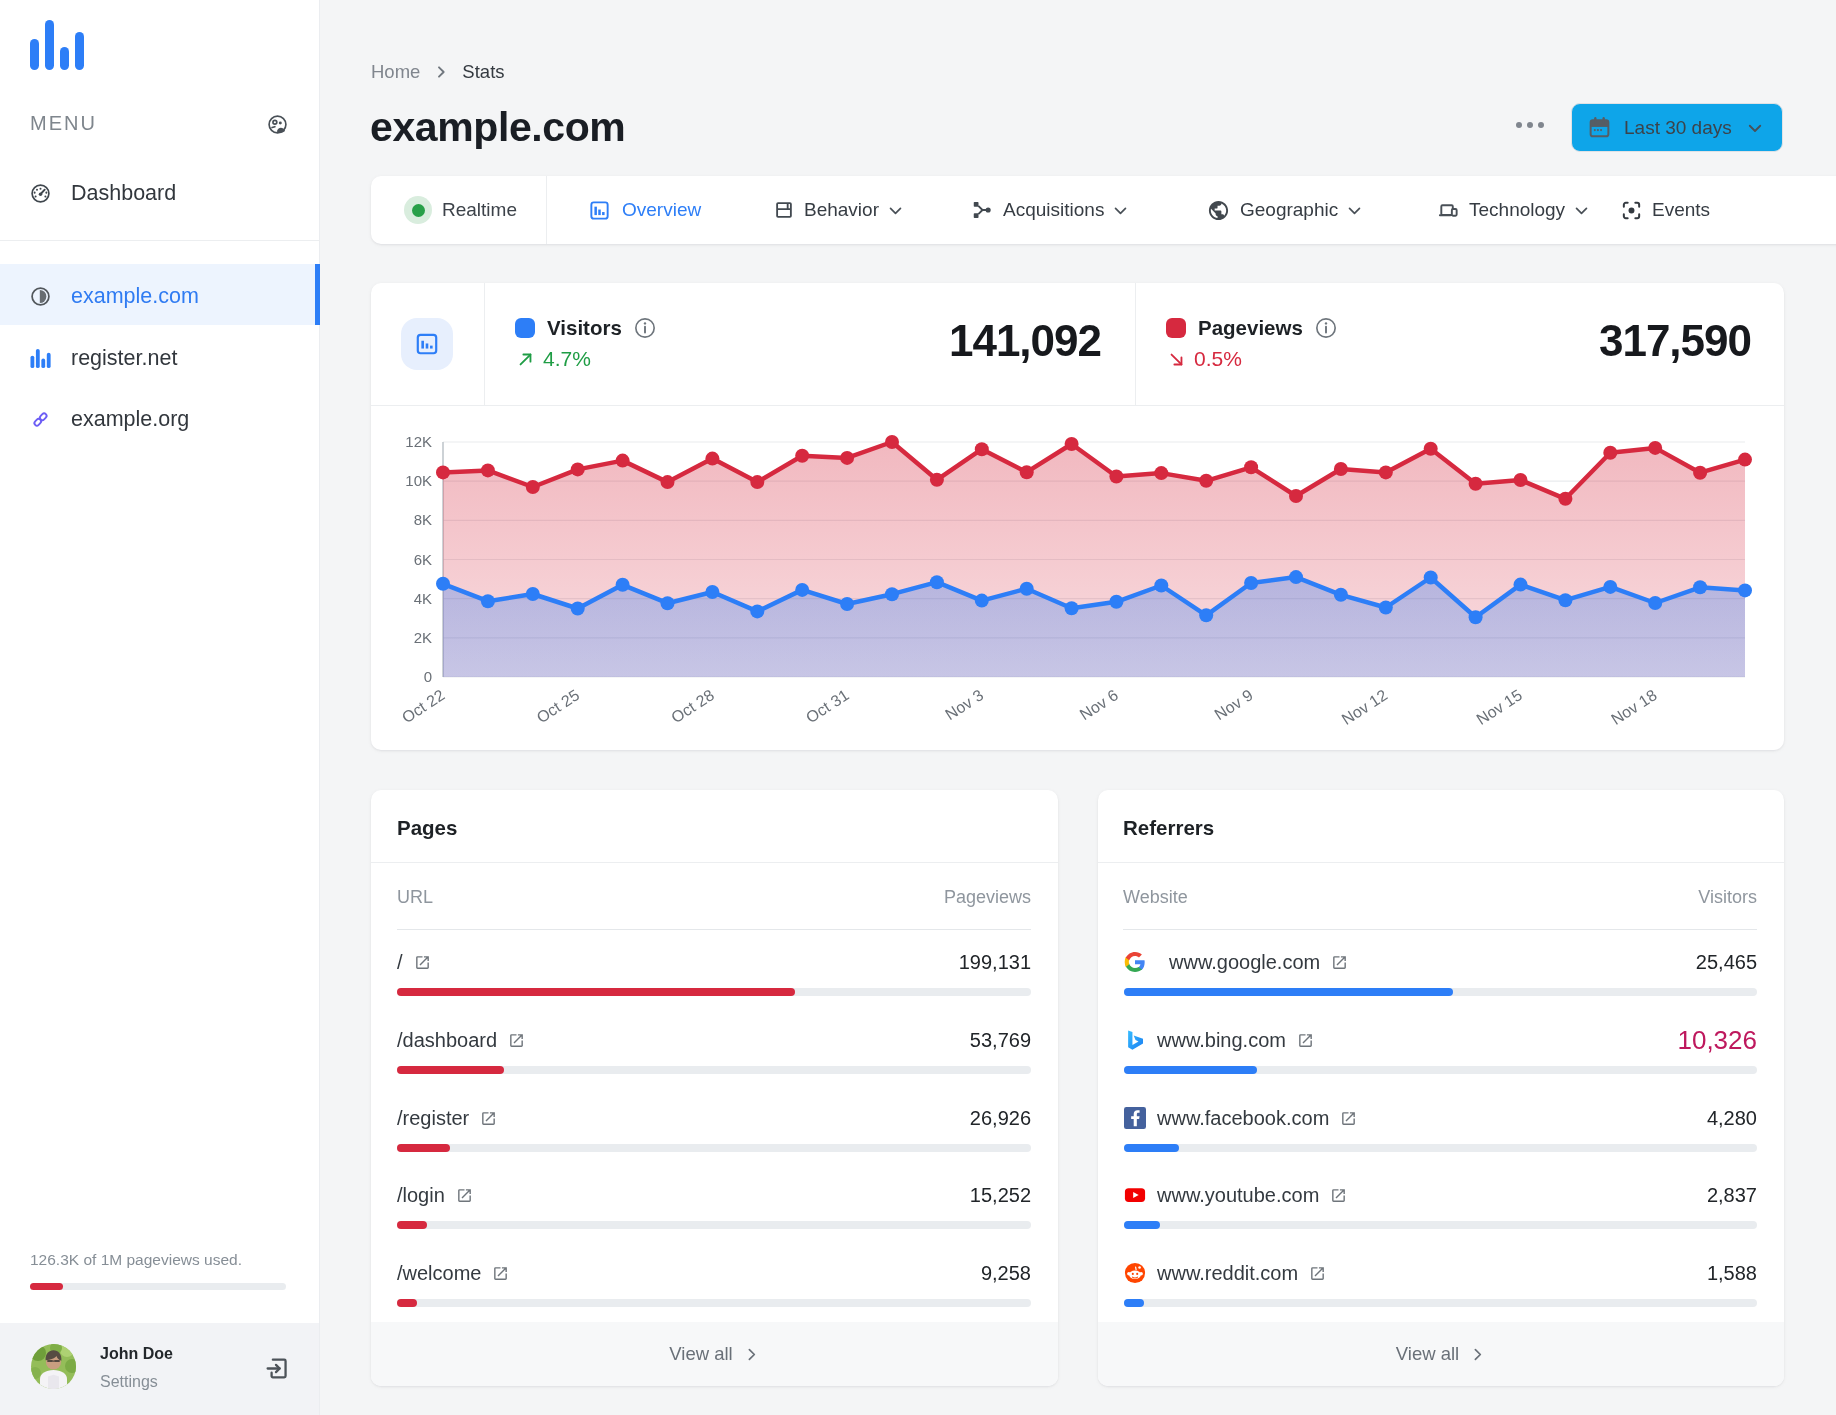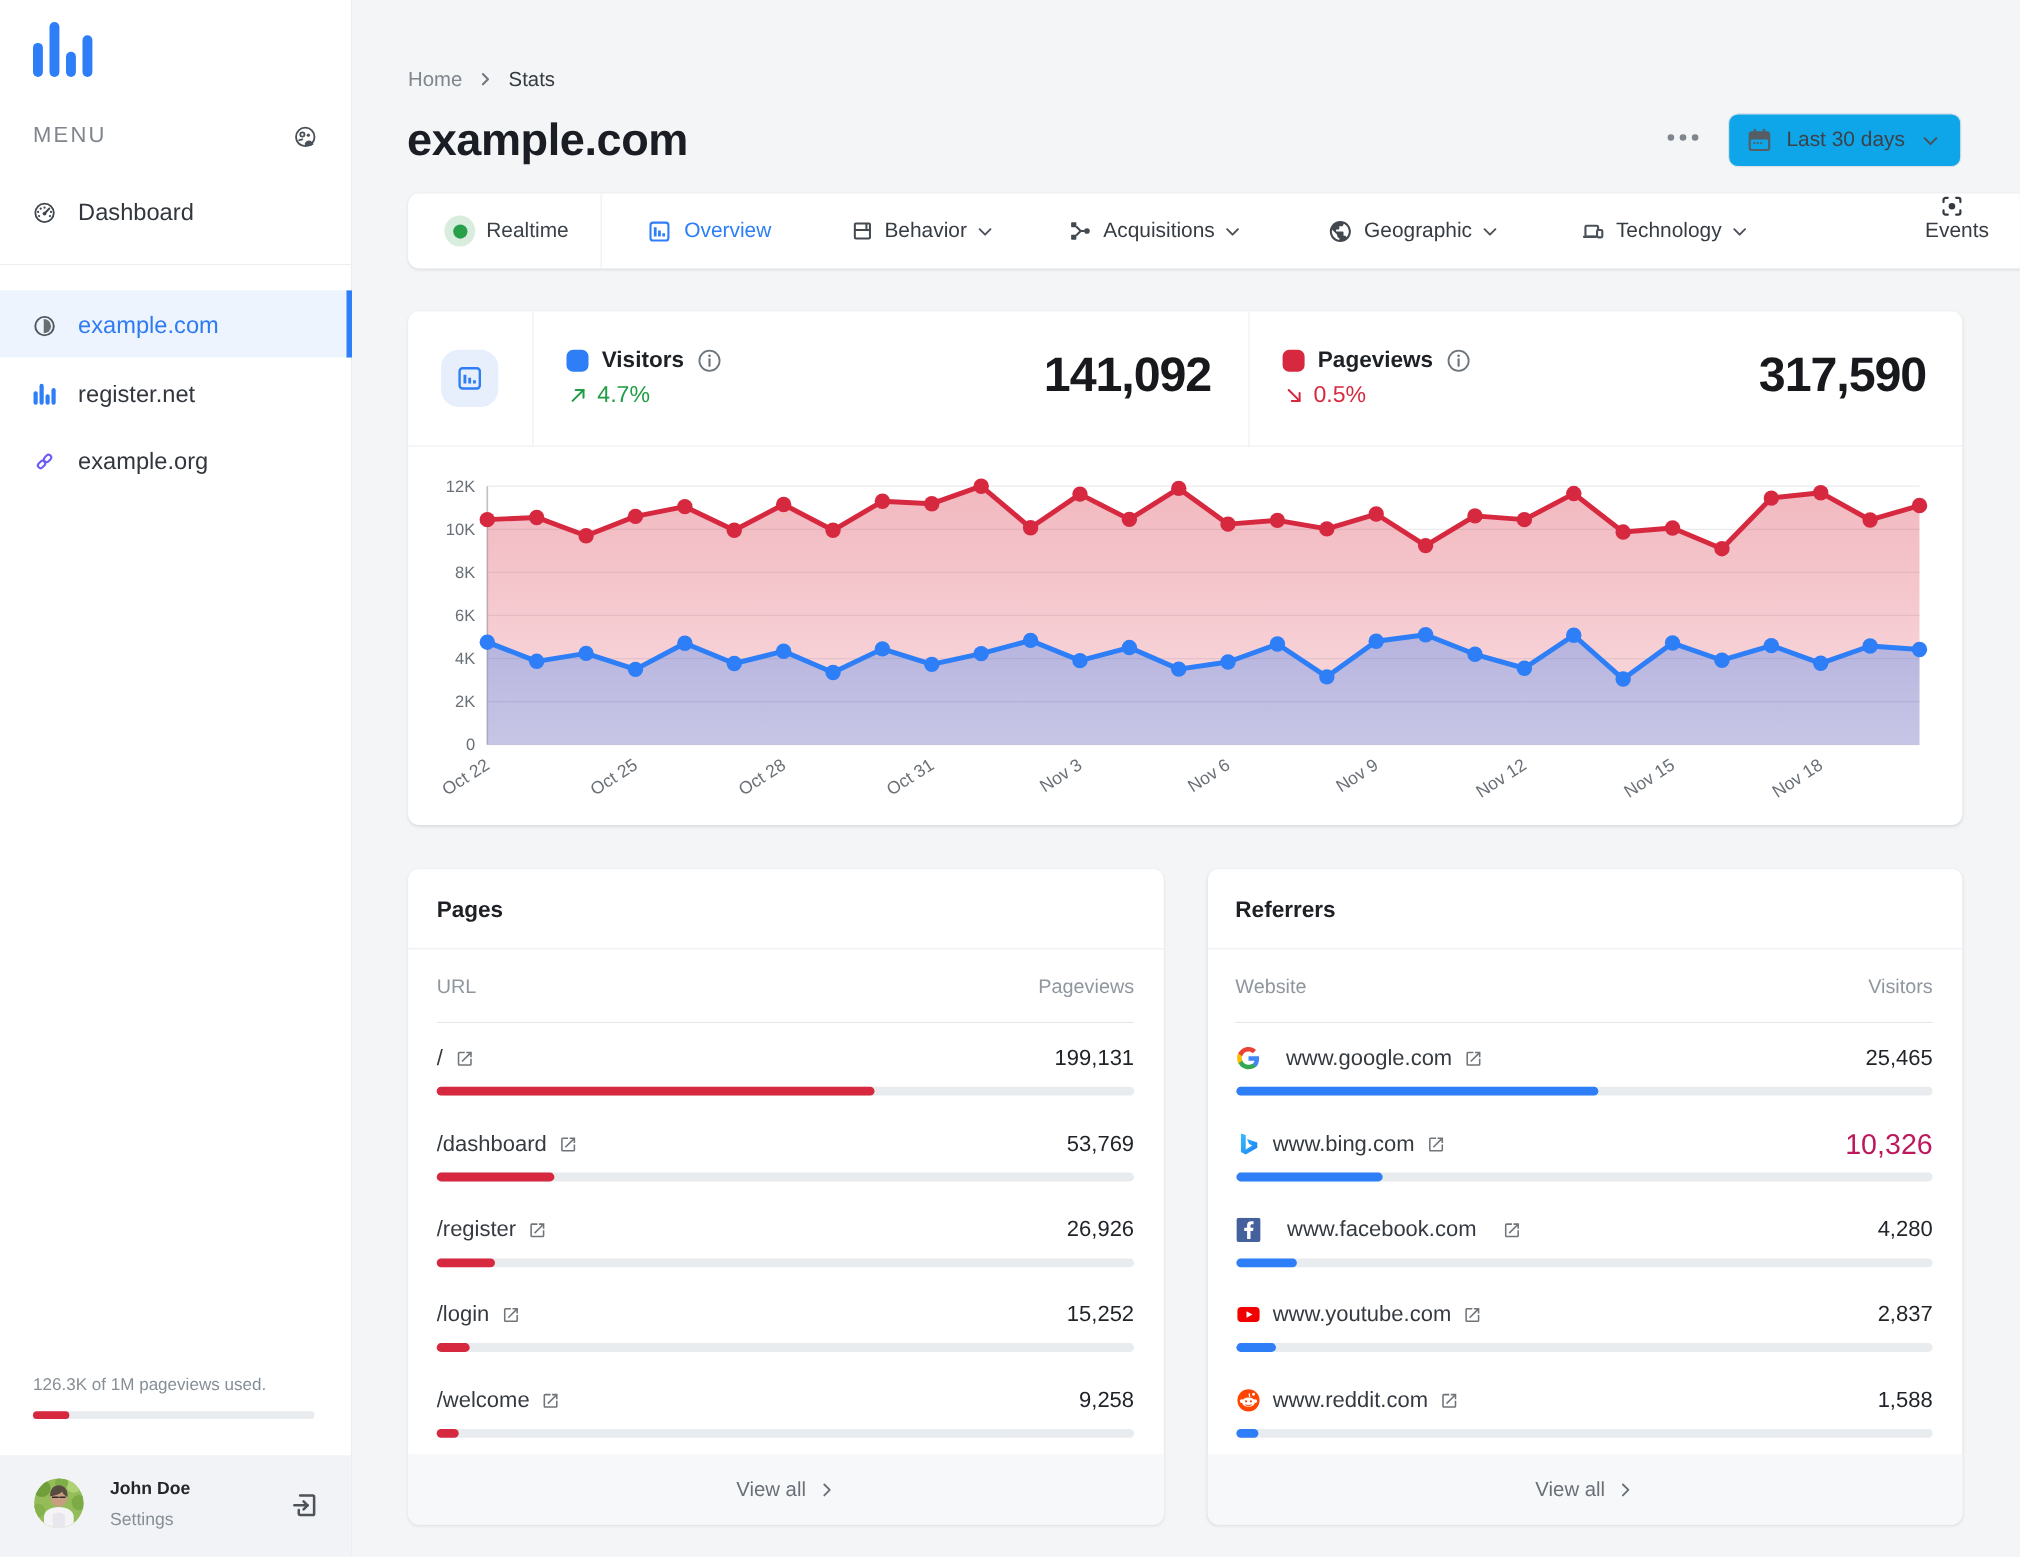--- a/index.html
+++ b/index.html
@@ -193,21 +193,21 @@
       <svg width="23" height="23" viewBox="0 0 24 24" fill="none" stroke="#495057" stroke-width="2">
         <path d="M3 17h11" stroke-linecap="round"></path>
         <rect x="4.5" y="6.5" width="12" height="10.2" rx="1.2"></rect>
         <rect x="15.5" y="10.5" width="5" height="7" rx="1.2" fill="#fff"></rect>
       </svg>
       <span style="margin-left:9px">Technology</span>
       <svg width="17" height="17" viewBox="0 0 24 24" fill="none" stroke="#495057" stroke-width="2.4" stroke-linecap="round" stroke-linejoin="round" style="margin-left:8px">
         <path d="M5 9l7 7 7-7"></path>
       </svg>
     </div>
-    <div style="position:absolute;left:1370px;top:0;height:100%;display:flex;align-items:center;flex-direction:column;">
+    <div style="position:absolute;left:1249px;top:0;height:100%;display:flex;align-items:center;">
       <svg width="23" height="23" viewBox="0 0 24 24" fill="none" stroke="#343a40" stroke-width="2.1" stroke-linecap="round">
         <path d="M4 8V6a2 2 0 0 1 2-2h2"></path>
         <path d="M16 4h2a2 2 0 0 1 2 2v2"></path>
         <path d="M20 16v2a2 2 0 0 1-2 2h-2"></path>
         <path d="M8 20H6a2 2 0 0 1-2-2v-2"></path>
         <circle cx="12" cy="12" r="3.1" fill="#343a40" stroke="none"></circle>
       </svg>
       <span style="margin-left:9px">Events</span>
     </div>
 </div>
@@ -473,21 +473,21 @@
         <svg width="17" height="17" viewBox="0 0 24 24" fill="#6f757b" style="flex:none;margin-top:1px">
           <path d="M19 19H5V5h7V3H5a2 2 0 0 0-2 2v14a2 2 0 0 0 2 2h14c1.1 0 2-.9 2-2v-7h-2zM14 3v2h3.59l-9.83 9.83 1.41 1.41L19 6.41V10h2V3z"></path>
         </svg>
       </span>
 <span style="font-size:26px;color:#be185d">10,326</span>
     </div>
 <div style="position:absolute;left:26px;right:27px;top:276px;height:8px;border-radius:4px;background:#e9ecef">
       <div style="width:21.0%;height:8px;border-radius:4px;background:#2d7ef7"></div>
     </div>
     <div style="position:absolute;left:26px;right:27px;top:315px;height:26px;display:flex;align-items:center;justify-content:space-between">
-<span style="display:flex;align-items:center;gap:24px;font-size:20px;color:#343a40">
+<span style="display:flex;align-items:center;gap:11px;font-size:20px;color:#343a40">
         <svg width="22" height="22" viewBox="0 0 24 24" style="flex:none">
           <rect width="24" height="24" rx="2.5" fill="#44619d"></rect>
           <path fill="#fff" d="M16.5 13.1l.5-3.1h-3V8c0-.9.3-1.6 1.7-1.6H17V3.6c-.3 0-1.3-.1-2.4-.1-2.4 0-4 1.4-4 4.1V10H7.8v3.1h2.8V21h3.4v-7.9h2.5z"></path>
         </svg>
         <span style="margin-left:0">www.facebook.com</span>
         <svg width="17" height="17" viewBox="0 0 24 24" fill="#6f757b" style="flex:none;margin-top:1px">
           <path d="M19 19H5V5h7V3H5a2 2 0 0 0-2 2v14a2 2 0 0 0 2 2h14c1.1 0 2-.9 2-2v-7h-2zM14 3v2h3.59l-9.83 9.83 1.41 1.41L19 6.41V10h2V3z"></path>
         </svg>
       </span>
 <span style="font-size:20px;color:#212529">4,280</span>

